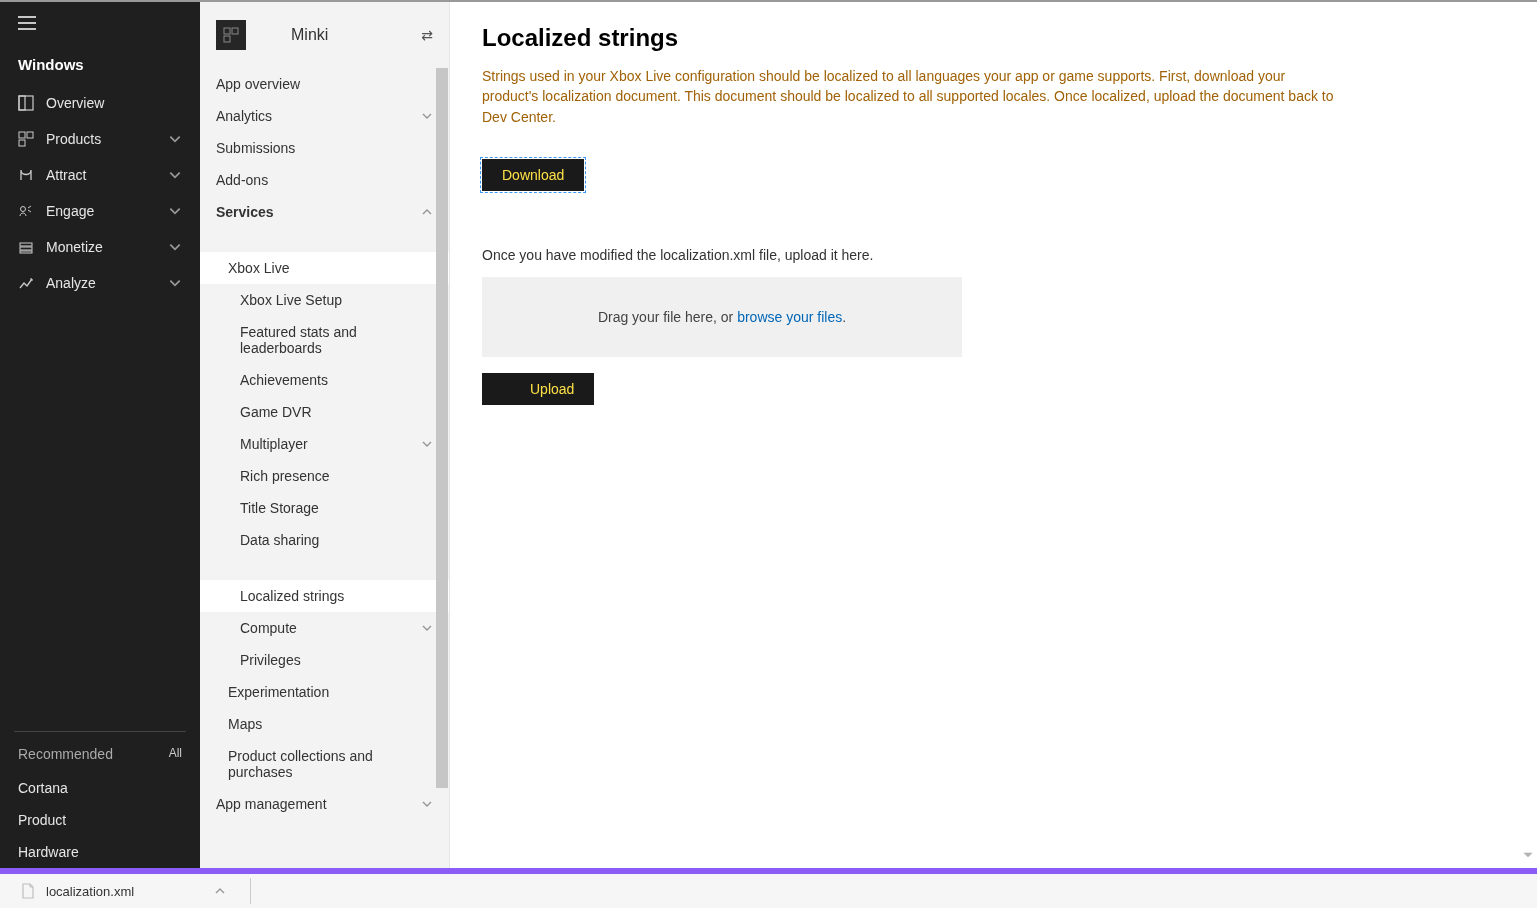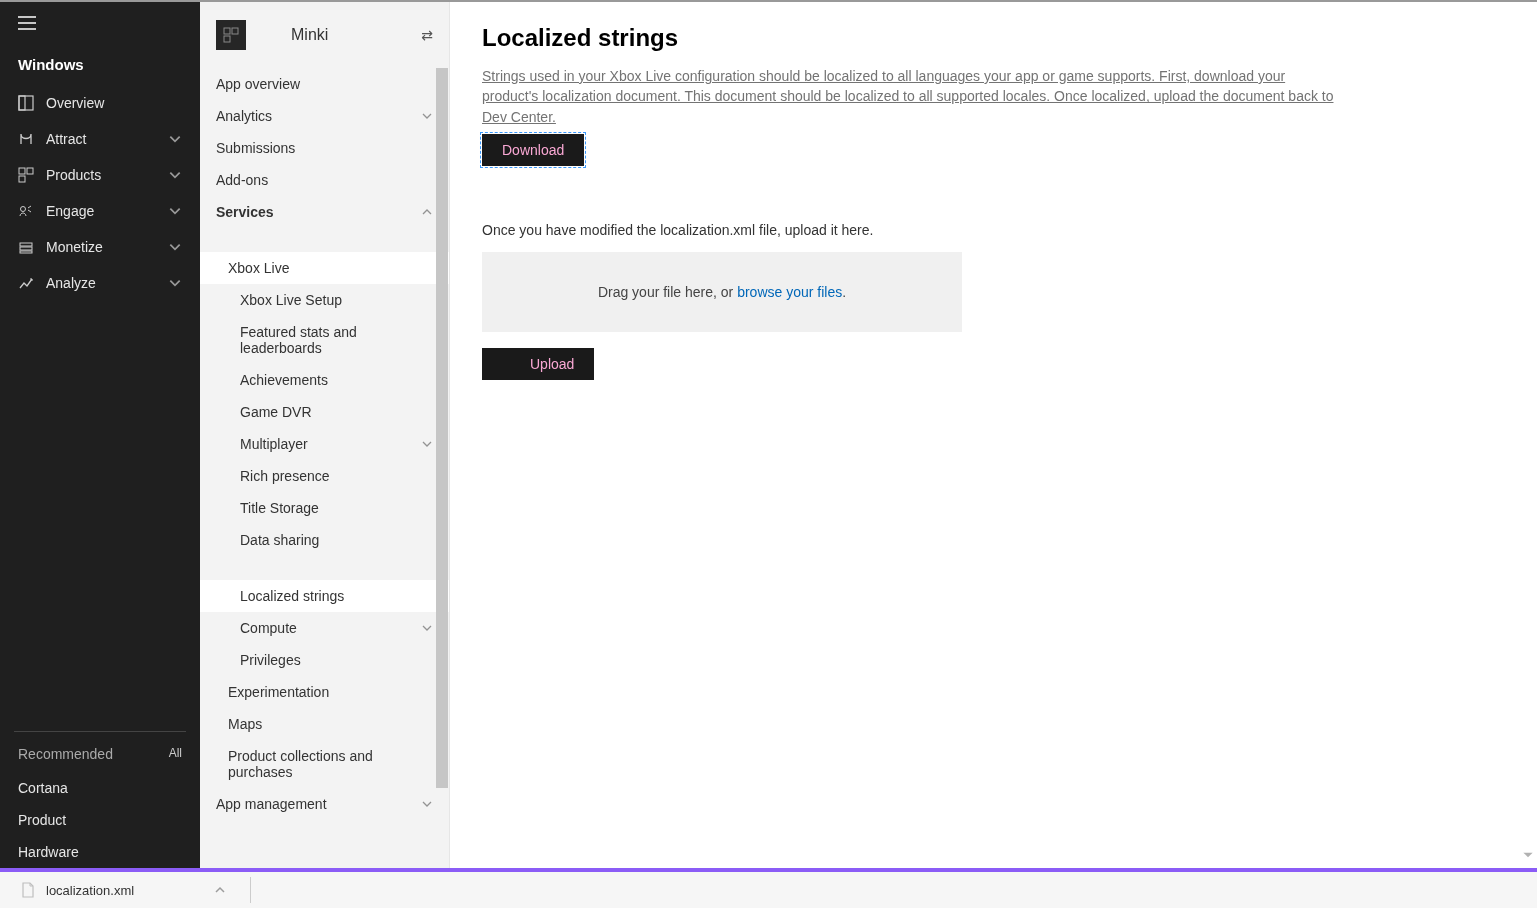--- a/index.html
+++ b/index.html
@@ -41,34 +41,34 @@
     .sec-item { padding: 8px 16px; font-size: 14px; color: #333; cursor: pointer; display: flex; align-items: center; justify-content: space-between; }
     .sec-item.bold { font-weight: 600; }
     .sec-item.active { background: #fff; margin-top: 24px; }
     .sec-item.sub1 { padding-left: 28px; }
     .sec-item.sub2 { padding-left: 40px; }
     .sec-chevron { width: 12px; height: 12px; opacity: 0.6; }
     
     
     .content { flex: 1; padding: 22px 32px; overflow-y: auto; position: relative; }
     .content h1 { font-size: 24px; font-weight: 700; color: #000; margin-bottom: 14px; }
-    .content p.desc { font-size: 14px; color: #737373; line-height: 1.45; max-width: 860px; margin-bottom: 7px; text-decoration: underline; }
-    
-    .btn-dark { background: #1a1a1a; color: #f9a8d4; border: none; padding: 8px 20px; font-size: 14px; cursor: pointer; font-family: inherit; }
+    .content p.desc { font-size: 14px; color: #a16207; line-height: 1.45; max-width: 860px; margin-bottom: 32px; }
+    
+    .btn-dark { background: #1a1a1a; color: #fde047; border: none; padding: 8px 20px; font-size: 14px; cursor: pointer; font-family: inherit; }
     .btn-download { outline: 1px dashed #3b99fc; outline-offset: 1px; }
     
     .upload-hint { font-size: 14px; color: #333; margin-top: 56px; margin-bottom: 14px; }
     .dropzone { background: #f0f0f0; width: 480px; height: 80px; display: flex; align-items: center; justify-content: center; font-size: 14px; color: #444; margin-bottom: 0; }
     .dropzone a { color: #0067b8; text-decoration: none; cursor: pointer; }
     .btn-upload { margin-top: 16px; padding-left: 48px; }
     
     .content-scroll-arrow { position: absolute; bottom: 6px; right: 2px; width: 14px; height: 14px; opacity: 0.5; }
     
     
-    .bottom-bar { height: 40px; background: #f6f6f6; border-top: 4px solid #8b5cf6; display: flex; align-items: center; padding: 0 20px; }
+    .bottom-bar { height: 40px; background: #f6f6f6; border-top: 6px solid #8b5cf6; display: flex; align-items: center; padding: 0 20px; }
     .bottom-file { display: flex; align-items: center; font-size: 13px; color: #333; cursor: pointer; }
     .bottom-file .file-icon { width: 16px; height: 16px; margin-right: 10px; opacity: 0.5; }
     .bottom-file .chev-up { margin-left: 80px; opacity: 0.55; }
     .bottom-divider { width: 1px; height: 26px; background: #ccc; margin-left: 24px; }
   </style>
 </head>
 <body>
 
 <div class="topbar"></div>
 
@@ -87,37 +87,37 @@
           <svg viewBox="0 0 16 16">
             <rect x="1" y="1" width="14" height="14" fill="none" stroke="#ccc" stroke-width="1.2"></rect>
             <rect x="1" y="1" width="6" height="14" fill="none" stroke="#ccc" stroke-width="1.2"></rect>
           </svg>
         </span>
       <span class="label">Overview</span>
     </div>
     <div class="sidebar-left-item">
       <span class="icon-slot">
           <svg viewBox="0 0 16 16">
-            <path d="M3 3 C3 9 13 9 13 3 M3 3 L3 13 M13 3 L13 13" fill="none" stroke="#ccc" stroke-width="1.3"></path>
-          </svg>
-        </span>
-      <span class="label">Attract</span>
-      <svg class="chevron" viewBox="0 0 12 12">
-          <path d="M2 4l4 4 4-4" fill="none" stroke="#ccc" stroke-width="1.5"></path>
-        </svg>
-    </div>
-    <div class="sidebar-left-item">
-      <span class="icon-slot">
-          <svg viewBox="0 0 16 16">
             <rect x="1" y="1" width="6" height="6" fill="none" stroke="#ccc"></rect>
             <rect x="9" y="1" width="6" height="6" fill="none" stroke="#ccc"></rect>
             <rect x="1" y="9" width="6" height="6" fill="none" stroke="#ccc"></rect>
           </svg>
         </span>
       <span class="label">Products</span>
+      <svg class="chevron" viewBox="0 0 12 12">
+          <path d="M2 4l4 4 4-4" fill="none" stroke="#ccc" stroke-width="1.5"></path>
+        </svg>
+    </div>
+    <div class="sidebar-left-item">
+      <span class="icon-slot">
+          <svg viewBox="0 0 16 16">
+            <path d="M3 3 C3 9 13 9 13 3 M3 3 L3 13 M13 3 L13 13" fill="none" stroke="#ccc" stroke-width="1.3"></path>
+          </svg>
+        </span>
+      <span class="label">Attract</span>
       <svg class="chevron" viewBox="0 0 12 12">
           <path d="M2 4l4 4 4-4" fill="none" stroke="#ccc" stroke-width="1.5"></path>
         </svg>
     </div>
     <div class="sidebar-left-item">
       <span class="icon-slot">
           <svg viewBox="0 0 16 16">
             <circle cx="5" cy="6" r="2.5" fill="none" stroke="#ccc"></circle>
             <path d="M10 5l3-2M10 7l3 2M2 13c0-2 2-3 3-3s3 1 3 3" fill="none" stroke="#ccc"></path>
           </svg>

